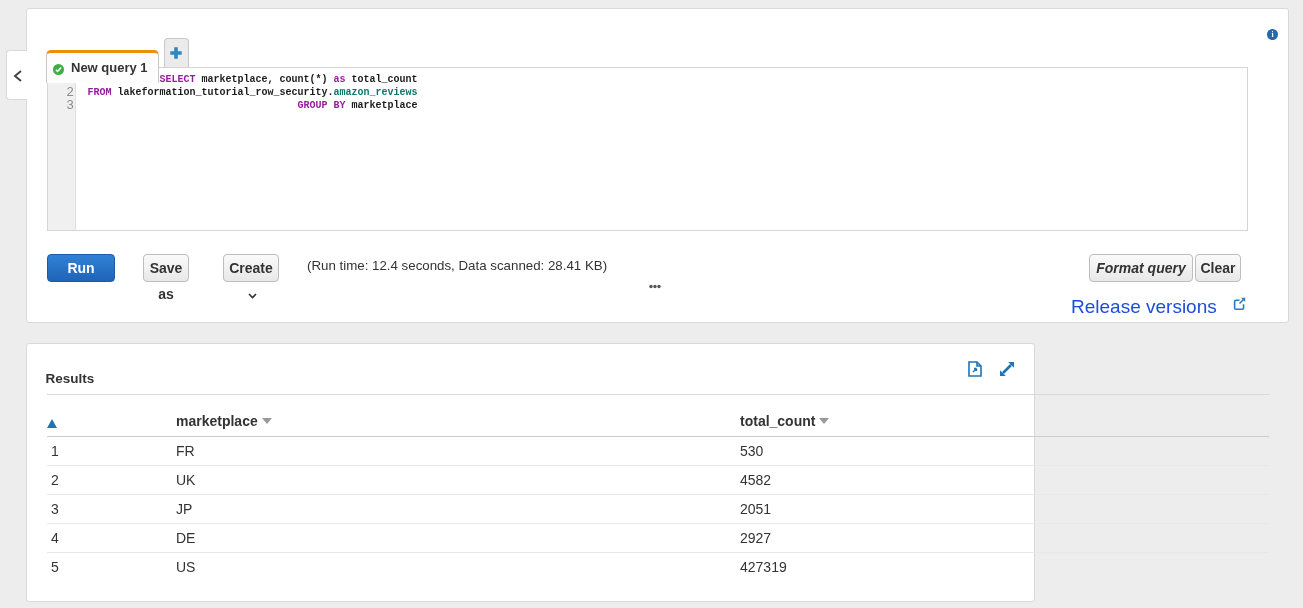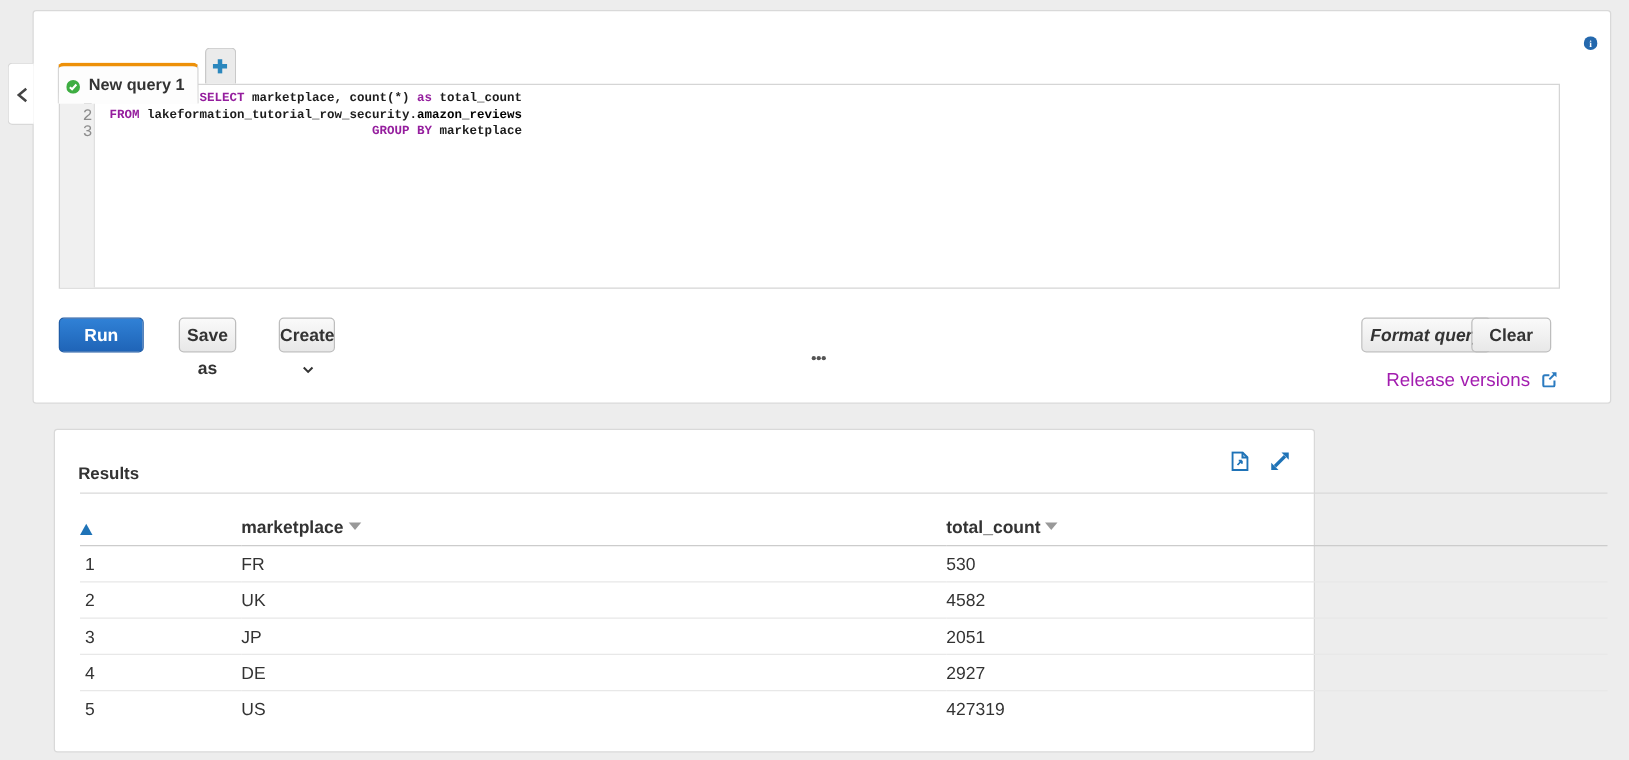--- a/index.html
+++ b/index.html
@@ -1,45 +1,45 @@
 <!DOCTYPE html>
 <html><head>
 <meta charset="utf-8">
 <style>
 * { margin:0; padding:0; box-sizing:border-box; }
 html,body { width:1303px; height:608px; background:#ededed; font-family:"Liberation Sans", sans-serif; position:relative; overflow:hidden; }
 .card { position:absolute; background:#fff; border:1px solid #d9d9d9; border-radius:3px; }
 #card1 { left:26px; top:8px; width:1263px; height:315px; }
-#card2 { left:26px; top:343px; width:1009px; height:259px;margin-left:17px; }
+#card2 { left:26px; top:343px; width:1009px; height:259px; }
 #collapse { position:absolute; left:6px; top:50px; width:21px; height:50px; background:#fff; border:1px solid #d9d9d9; border-right:none; border-radius:4px 0 0 4px; z-index:3; }
 #collapse svg { position:absolute; left:5px; top:18px; }
 
 #tab1 { position:absolute; left:19px; top:25px; width:113px; height:33px; background:#fdfdfd; border:1px solid #c9c9c9; border-top:3px solid #ed9008; border-bottom:none; border-radius:5px 5px 0 0; z-index:2;margin-top:16px; }
 #tab1 .ck { position:absolute; left:6px; top:11px; }
 #tab1 .tt { position:absolute; left:24px; top:7px; font-size:13px; font-weight:bold; color:#333; }
 #tabplus { position:absolute; left:136.5px; top:29px; width:25px; height:29px; background:#ebebeb; border:1px solid #c9c9c9; border-bottom:none; border-radius:4px 4px 0 0; text-align:center; }
 #info { position:absolute; right:10px; top:20px; }
 
 #editor { position:absolute; left:20px; top:58px; width:1201px; height:164px; border:1px solid #d5d5d5; background:#fff; }
 #gutter { position:absolute; left:0; top:0; width:28px; height:100%; background:#f0f0f0; border-right:1px solid #e0e0e0; color:#8c8c8c; font-family:"Liberation Mono", monospace; font-size:12.9px; line-height:13.4px; text-align:right; padding:4.5px 1px 0 0; }
 #code { position:absolute; left:39.5px; top:4.5px; font-family:"Liberation Mono", monospace; font-size:10px; line-height:13.4px; font-weight:bold; color:#1c1c1c; white-space:pre;text-align:right; }
 .kw { color:#951e9e; }
-.bl { color:#000000; }
+.bl { color:#0f766e; }
 
 .btn { position:absolute; height:28px; border-radius:4px; font-size:14px; font-weight:bold; color:#333; text-align:center; background:linear-gradient(#fafafa,#e8e8e8); border:1px solid #bdbdbd; line-height:26px; }
 #runq { left:20px; top:245px; width:68px; background:linear-gradient(#3081d6,#1f64b7); border:1px solid #1e5ba6; color:#fff; }
 #saveas { left:116px; top:245px; width:46px; }
-#create { left:196px; top:245px; width:45px; }
+#create { left:196px; top:245px; width:56px; }
 #fmt { right:95px; top:245px; width:104px;font-style:italic; }
-#clear { right:47px; top:245px; width:64px; }
+#clear { right:47px; top:245px; width:46px; }
 #runtime { position:absolute; left:280px; top:248.5px; font-size:13.3px; color:#333; }
 #hint { position:absolute; left:20px; top:284px; font-size:12.5px; color:#9a9a9a; }
 #dots { position:absolute; left:622px; top:275px; }
 #engpill { position:absolute; left:939px; top:283px; width:151px; height:22px; border:1px solid #ccc; border-radius:3px; background:#fff; font-size:13.4px; color:#444; line-height:20px; text-align:center; white-space:nowrap; }
-#relver { position:absolute; left:1082px; top:287px; font-size:15px; color:#a21caf; }
+#relver { position:absolute; left:1044px; top:287px; font-size:19px; color:#1d4ed8; }
 #extlink { position:absolute; left:1206px; top:288px; }
 
 #restitle { position:absolute; left:18.5px; top:27px; font-size:13.5px; font-weight:bold; color:#333; }
 #resdiv { position:absolute; left:20px; top:50px; width:1222px; border-top:1px solid #d9d9d9; }
 #resicons { position:absolute; right:19px; top:17px; font-size:0; }
 table { position:absolute; left:20px; top:62px; width:1222px; border-collapse:collapse; font-size:14px; color:#333; }
 th { text-align:left; font-weight:bold; padding:7px 0; line-height:16px; border-bottom:1px solid #ccc; }
 td { padding:6px 0; line-height:16px; border-bottom:1px solid #e8e8e8; }
 tr:last-child td { border-bottom:none; }
 .c1 { width:129px; } .rn { padding-left:4px; }
@@ -72,20 +72,21 @@
     <div id="gutter">1<br>2<br>3</div>
     <div id="code"><span class="kw">SELECT</span> marketplace, count(*) <span class="kw">as</span> total_count
 <span class="kw">FROM</span> lakeformation_tutorial_row_security.<span class="bl">amazon_reviews</span>
 <span class="kw">GROUP</span> <span class="kw">BY</span> marketplace</div>
   </div>
   <div id="runq" class="btn">Run query</div>
   <div id="saveas" class="btn">Save as</div>
   <div id="create" class="btn">Create <svg width="9" height="6" viewBox="0 0 9 6" style="margin-left:2px;">
         <path d="M1 1 L4.5 4.5 L8 1" stroke="#333" stroke-width="1.6" fill="none"></path>
       </svg></div>
+  <div id="runtime">(Run time: 12.4 seconds, Data scanned: 28.41 KB)</div>
   <div id="fmt" class="btn">Format query</div>
   <div id="clear" class="btn">Clear</div>
   <svg id="dots" width="12" height="5">
       <circle cx="2" cy="2.5" r="1.7" fill="#555"></circle>
       <circle cx="6" cy="2.5" r="1.7" fill="#555"></circle>
       <circle cx="10" cy="2.5" r="1.7" fill="#555"></circle>
     </svg>
   <div id="relver">Release versions</div>
   <svg id="extlink" width="13" height="13" viewBox="0 0 16 16">
       <path d="M13 9 v4.5 a1.5 1.5 0 0 1 -1.5 1.5 h-8 a1.5 1.5 0 0 1 -1.5 -1.5 v-8 a1.5 1.5 0 0 1 1.5 -1.5 H8" stroke="#2b7bc0" stroke-width="2" fill="none"></path>

